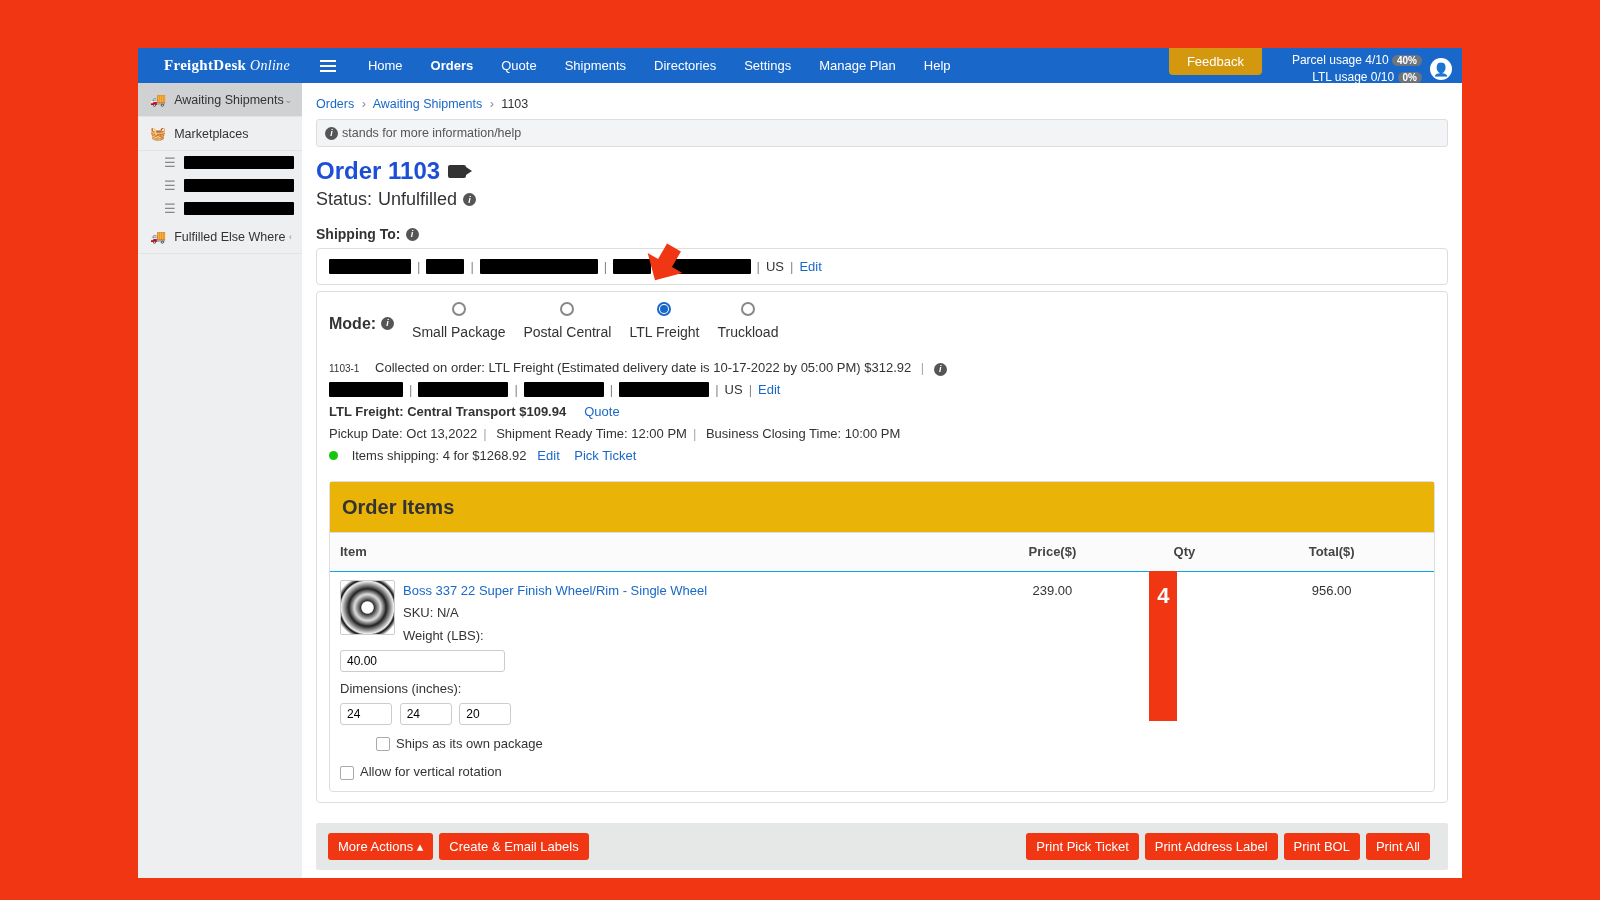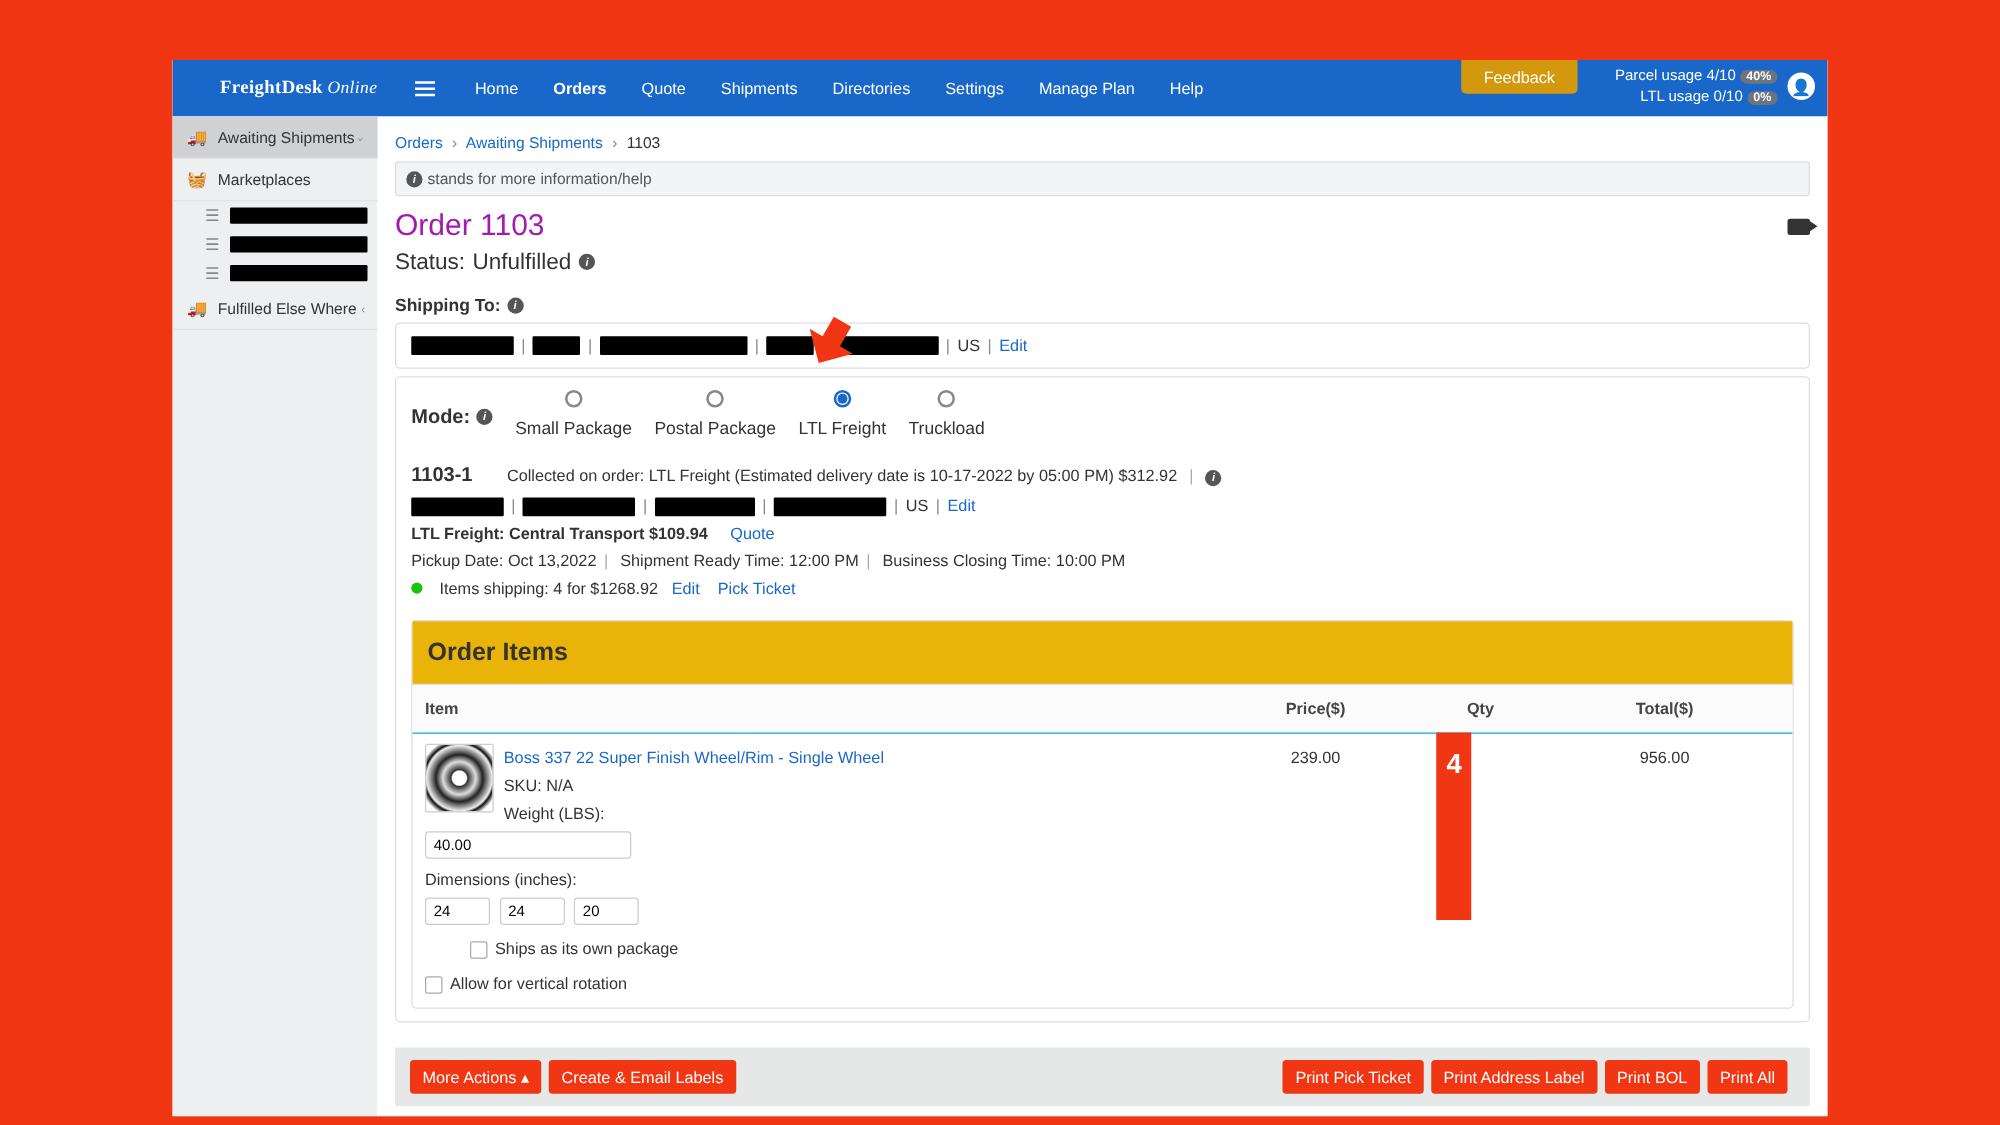--- a/index.html
+++ b/index.html
@@ -1,19 +1,19 @@
 <!DOCTYPE html>
 <html><head>
 <meta charset="utf-8">
 <style>
 * { box-sizing: border-box; margin: 0; padding: 0; }
 body { font-family: -apple-system, BlinkMacSystemFont, "Segoe UI", Arial, sans-serif; font-size: 13px; color: #333; background: #f13613; }
 .outer-frame { padding: 48px 138px; }
 .app-window { background: #fff; width: 100%; height: 100%; overflow: hidden; }
-.topbar { background: #1968c9; color: #fff; height: 45px; display: flex; align-items: center; padding: 0 0 0 18px; position: relative; }
+.topbar { background: #1968c9; color: #fff; height: 35px; display: flex; align-items: center; padding: 0 0 0 6px; position: relative; }
 .brand { font-family: Georgia, serif; font-weight: bold; font-size: 15px; padding: 0 20px; letter-spacing: 0.3px; }
 .brand .online { font-style: italic; font-weight: normal; font-family: cursive; font-size: 14px; }
 .nav { display: flex; align-items: center; height: 100%; }
 .nav-item { padding: 0 14px; height: 100%; display: flex; align-items: center; cursor: pointer; font-size: 13px; }
 .nav-item.active { font-weight: bold; }
 .hamburger { width: 16px; display: inline-flex; flex-direction: column; gap: 3px; margin-right: 18px; margin-left: 10px; cursor: pointer; }
 .hamburger span { height: 2px; background: #fff; }
 .feedback-btn { background: #d3980e; color: #fff; padding: 6px 18px; border-radius: 0 0 4px 4px; cursor: pointer; font-size: 13px; position: absolute; right: 200px; top: 0; }
 .usage-block { position: absolute; right: 40px; top: 4px; text-align: right; font-size: 12px; line-height: 1.4; }
 .usage-pill { background: #6c757d; border-radius: 8px; padding: 0 5px; font-size: 10px; font-weight: bold; color: #fff; }
@@ -27,38 +27,38 @@
 .side-sublist { padding-left: 20px; }
 .side-sub { display: flex; align-items: center; padding: 4px 6px; }
 .side-list-icon { color: #888; margin-right: 8px; font-size: 13px; }
 .redact { background: #000; height: 13px; flex: 1; max-width: 110px; border-radius: 1px; }
 .main { flex: 1; padding: 8px 14px; overflow: auto; background: #fff; }
 .crumb { font-size: 12.5px; padding: 6px 0; }
 .crumb a { color: #1968c9; text-decoration: none; }
 .crumb-sep { color: #888; margin: 0 4px; }
 .info-strip { background: #f3f4f5; border: 1px solid #ddd; padding: 6px 8px; border-radius: 3px; font-size: 12.5px; margin-top: 2px; color: #555; display:flex; align-items:center; gap:4px;}
 .info-icon { width: 13px; height: 13px; border-radius: 50%; background: #555; color: #fff; display: inline-flex; align-items:center; justify-content:center; font-size:9px; font-weight:bold; font-style: italic; }
-.page-title { font-size: 24px; font-weight: 400; margin-top: 10px; display:flex; align-items:center; gap:8px; color:#a21caf;justify-content:space-between;}
+.page-title { font-size: 24px; font-weight: 700; margin-top: 10px; display:flex; align-items:center; gap:8px; color:#1d4ed8;}
 .cam-icon { display:inline-block; width:18px; height:13px; background:#333; position:relative; border-radius:2px;}
 .cam-icon::after { content:''; position:absolute; right:-6px; top:2px; border-left:6px solid #333; border-top:4px solid transparent; border-bottom:4px solid transparent;}
 .status-line { font-size: 18px; margin-top: 4px; display:flex; align-items:center; gap:6px; color:#333;}
 .section-title { font-size: 14px; font-weight: 600; margin-top: 16px; display:flex; align-items:center; gap:5px; color:#333;}
 .card { border: 1px solid #ddd; border-radius: 4px; padding: 10px 12px; margin-top: 6px; font-size: 13px; }
 .redact-pill { background: #000; height: 15px; display: inline-block; border-radius: 1px; }
 .addr-sep { color: #888; margin: 0 6px; }
 .addr-row { display: flex; align-items: center; }
 .link { color: #1968c9; cursor: pointer; }
 .mode-row { display: flex; align-items: center; gap: 18px; font-size: 14px; margin-bottom: 12px;}
 .mode-label { font-size: 16px; font-weight: 600; display:flex; align-items:center; gap:5px;}
 .radio { display: inline-flex; align-items: center; gap: 5px; cursor: pointer; flex-direction: column; }
 .radio-dot { width: 14px; height: 14px; border: 2px solid #888; border-radius: 50%; display: inline-flex; align-items:center; justify-content:center; }
 .radio.selected .radio-dot { border-color: #1968c9; }
 .radio.selected .radio-dot::after { content: ''; width: 8px; height: 8px; background: #1968c9; border-radius: 50%; }
 .ship-from-content { font-size: 13px; line-height: 1.7; }
-.sub-id { font-weight: bold; font-size: 16px; display:inline-block; margin-right:24px;}
+.sub-id { font-weight: normal; font-size: 10px; display:inline-block; margin-right:12px;}
 .green-dot { width: 9px; height: 9px; background: #16c60c; border-radius: 50%; display: inline-block; margin-right: 10px; }
 .items-card { border: 1px solid #ddd; border-radius: 4px; margin-top: 14px; }
 .items-header { background: #eab308; padding: 8px 12px; font-size: 20px; font-weight: 600; border-bottom:1px solid #ddd;}
 .items-thead { display: flex; background: #fbfbfb; border-bottom: 1px solid #0ea5e9; font-weight: 600; font-size: 13px; color:#444;}
 .items-thead > div, .items-row > div { padding: 8px 10px; }
 .col-item { flex: 4; }
 .col-price { flex: 1; text-align: center; }
 .col-qty { flex: 0 0 90px; text-align: center; position: relative;}
 .col-total { flex: 1.2; text-align: center; }
 .items-row { display: flex; align-items: flex-start; font-size: 13px; }
@@ -198,21 +198,21 @@
         <span class="mode-label">
                 <span>Mode:</span> 
                 <span class="info-icon">i</span>
               </span>
         <label class="radio">
                 <span class="radio-dot"></span>
                 <span>Small Package</span>
               </label>
         <label class="radio">
                 <span class="radio-dot"></span>
-                <span>Postal Package</span>
+                <span>Postal Central</span>
               </label>
         <label class="radio selected">
                 <span class="radio-dot"></span>
                 <span>LTL Freight</span>
               </label>
         <label class="radio">
                 <span class="radio-dot"></span>
                 <span>Truckload</span>
               </label>
       </div>

